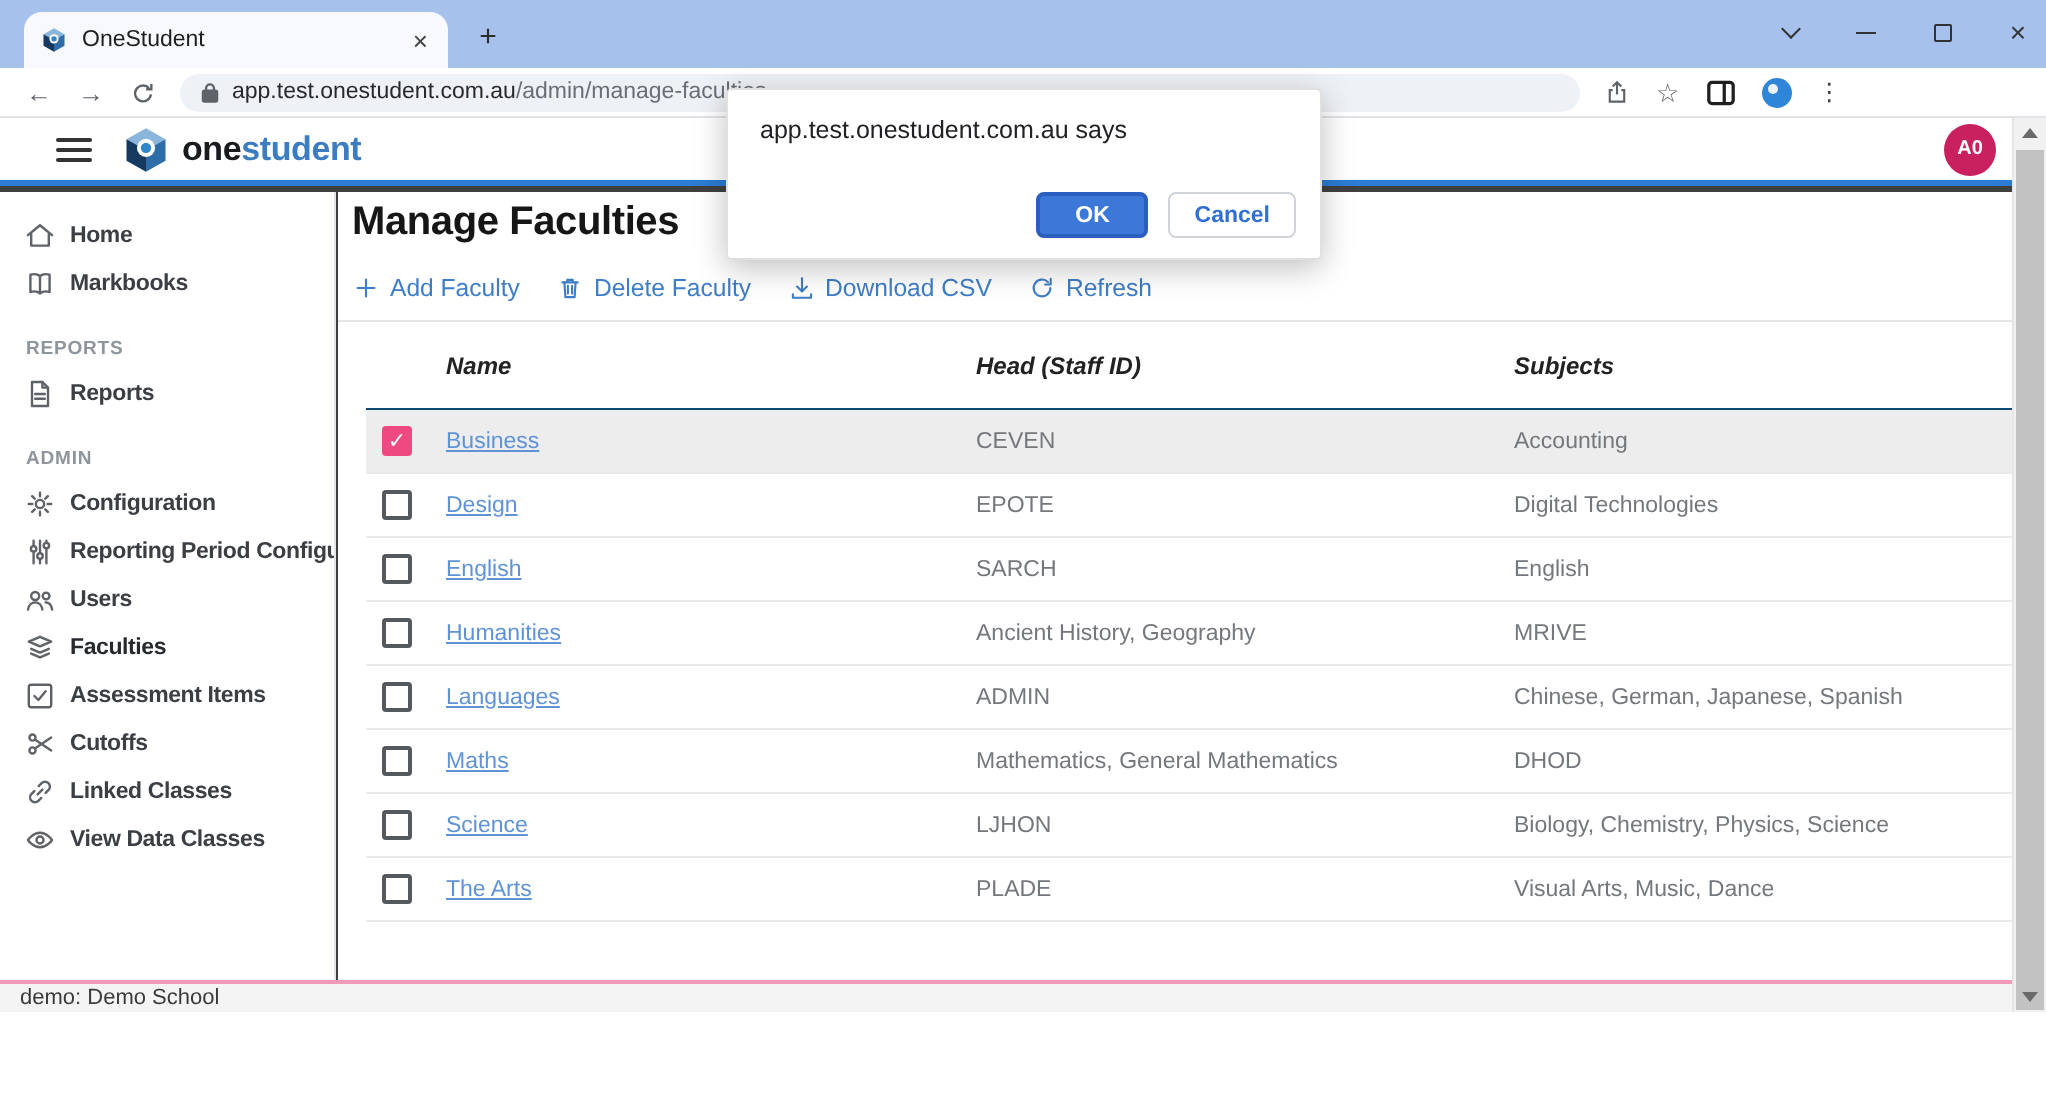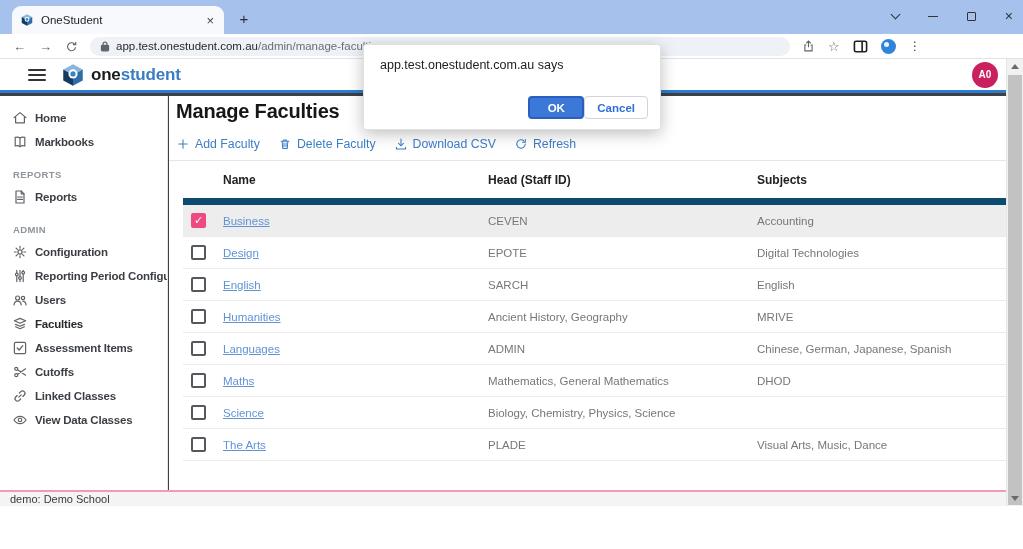--- a/index.html
+++ b/index.html
@@ -54,21 +54,21 @@
   
   .content { position:absolute; left:169px; right:17px; top:96px; bottom:16px; background:#fff; overflow:hidden; }
   .page-title { margin:4px 0 0 7px; font-size:20px; font-weight:700; color:#161616; letter-spacing:-0.2px; }
   .toolbar { margin:14px 0 0 7px; display:flex; align-items:center; gap:18px; }
   .toolbar-btn { display:inline-flex; align-items:center; gap:5px; font-size:12.3px; font-weight:500; color:#3e7dc7; cursor:pointer; }
   .toolbar-btn .icon svg { width:14px; height:14px; display:block; }
   .content-divider { margin-top:9px; border-top:1px solid #e6e6e6; }
 
   .table { margin-left:14px; }
   .trow, .thead-row { display:grid; grid-template-columns:40px 265px 269px 1fr; align-items:center; }
-  .thead-row { height:44px; border-bottom:7px solid #0c4a6e; }
+  .thead-row { height:44px; border-bottom:1px solid #0c4a6e;font-style:italic; }
   .th { font-size:12px; font-weight:700; color:#222; }
   .trow { height:32px; border-bottom:1px solid #ebebeb; }
   .trow.selected { background:#ededed; }
   .cell { font-size:11.5px; color:#74787c; overflow:hidden; white-space:nowrap; }
   .name-link { color:#6093d6; text-decoration:underline; cursor:pointer; }
   .checkbox { width:15px; height:15px; margin-left:8px; border:2px solid #55585c; border-radius:2px; display:flex; align-items:center; justify-content:center; font-size:11px; color:#fff; cursor:pointer; background:#fff; }
   .checkbox.checked { background:#ee4a81; border-color:#ee4a81; }
 
   
   .app-footer { position:absolute; left:0; right:17px; bottom:0; height:16px; background:#f4f4f5; border-top:2px solid #f09ab8; font-size:11px; color:#3a3a3a; padding:1px 0 0 10px; }
@@ -78,21 +78,21 @@
   .sb-up, .sb-down { position:absolute; left:0; width:16px; height:15px; display:flex; align-items:center; justify-content:center; }
   .sb-up { top:0; } .sb-down { bottom:0; }
   .tri-up { width:0; height:0; border-left:4px solid transparent; border-right:4px solid transparent; border-bottom:5px solid #6a6a6a; }
   .tri-down { width:0; height:0; border-left:4px solid transparent; border-right:4px solid transparent; border-top:5px solid #6a6a6a; }
   .sb-thumb { position:absolute; left:1px; top:16px; width:14px; height:430px; background:#c2c2c2; }
 
   
   .dialog { position:absolute; left:363px; top:44px; width:298px; height:86px; background:#fff; border:1px solid #e0e0e0; border-radius:3px; box-shadow:0 4px 16px rgba(0,0,0,0.25); z-index:100; padding:13px 16px; }
   .dialog-title { font-size:12.5px; color:#202124; }
   .dialog-msg { margin-top:9px; font-size:11.5px; color:#3c4043; }
-  .dialog-actions { position:absolute; right:12px; bottom:10px; display:flex; }
+  .dialog-actions { position:absolute; right:12px; bottom:10px; display:flex; gap:10px; }
   .btn { height:23px; min-width:56px; padding:0 12px; border-radius:4px; font-size:11.5px; font-weight:600; display:flex; align-items:center; justify-content:center; cursor:pointer; font-family:"Liberation Sans", sans-serif; }
   .btn-ok { background:#3c78d8; color:#fff; border:2px solid #2a5fc0; }
   .btn-cancel { background:#fff; color:#2f6fd6; border:1px solid #d0d3d8; }
 </style>
 </head>
 <body>
 
 <div class="screen">
 
   <div class="tabstrip">
@@ -375,20 +375,21 @@
             </div>
             <div class="cell"><a class="name-link">Maths</a></div>
             <div class="cell">Mathematics, General Mathematics</div>
             <div class="cell">DHOD</div>
           </div>
           <div class="trow">
             <div class="cell">
               <span class="checkbox"></span>
             </div>
             <div class="cell"><a class="name-link">Science</a></div>
+            <div class="cell">LJHON</div>
             <div class="cell">Biology, Chemistry, Physics, Science</div>
           </div>
           <div class="trow">
             <div class="cell">
               <span class="checkbox"></span>
             </div>
             <div class="cell"><a class="name-link">The Arts</a></div>
             <div class="cell">PLADE</div>
             <div class="cell">Visual Arts, Music, Dance</div>
           </div>

